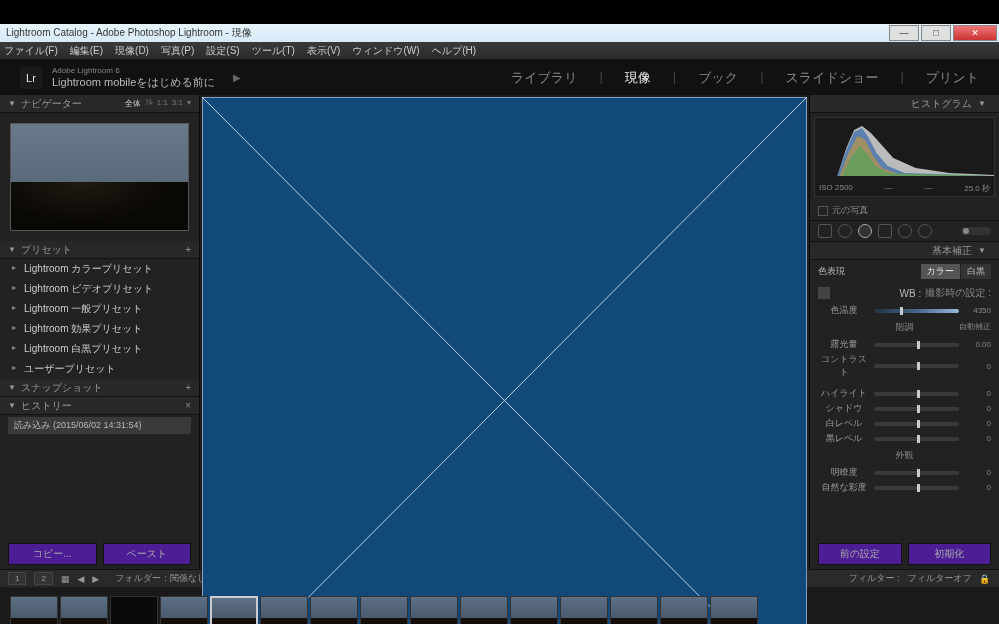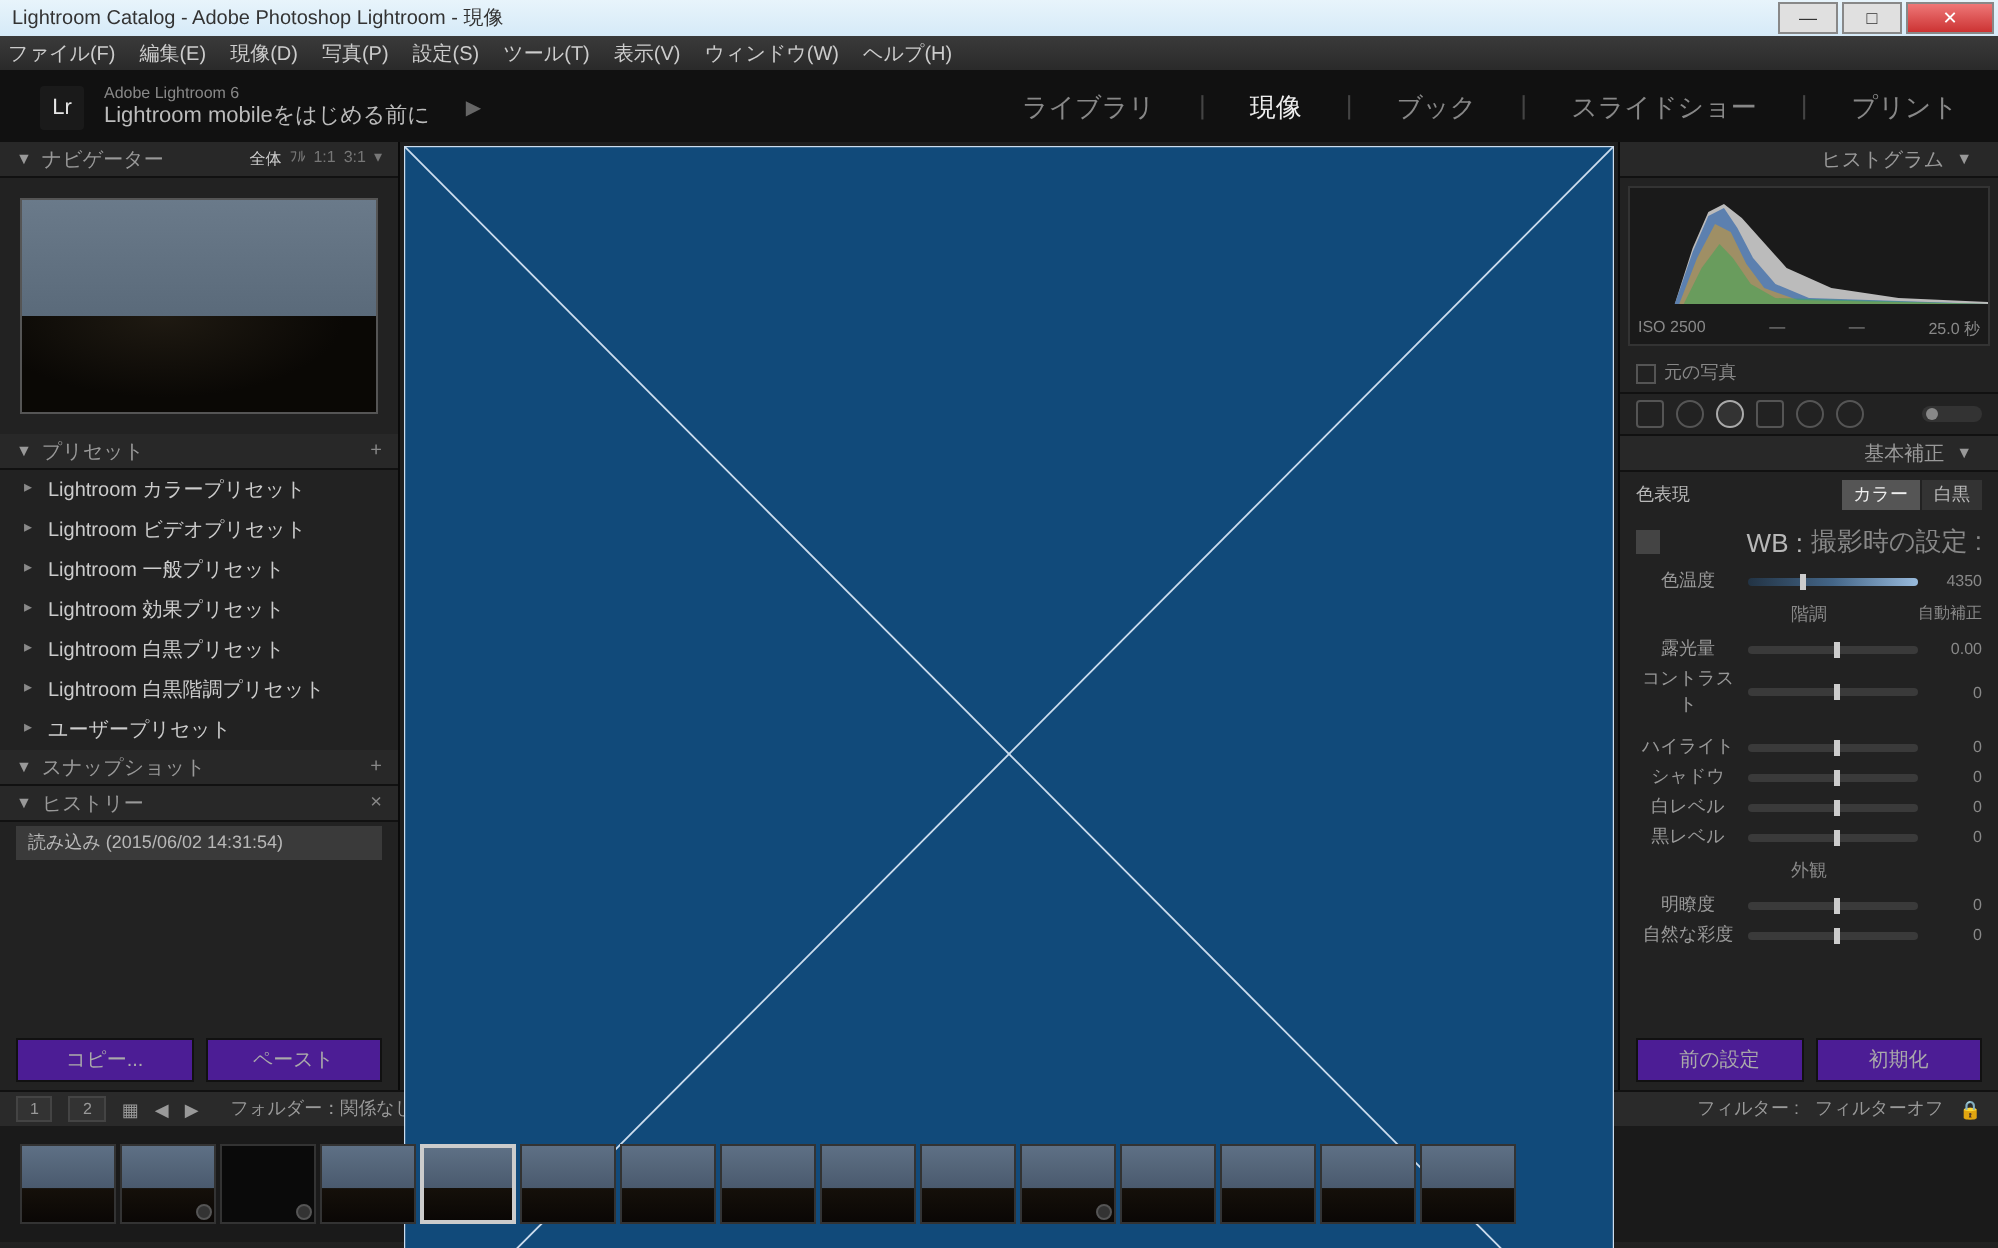--- a/index.html
+++ b/index.html
@@ -1,17 +1,17 @@
 <!DOCTYPE html>
 <html><head>
 <meta charset="utf-8">
 <style>
 * { margin:0; padding:0; box-sizing:border-box; font-family:"Meiryo UI","MS Gothic",sans-serif; }
 body { width:999px; height:624px; background:#000; overflow:hidden; color:#b8b8b8; font-size:10px; }
-.titlebar { height:18px; background:linear-gradient(#e8f4fb,#d6eaf8); display:flex; align-items:center; padding-left:6px; color:#333; }
+.titlebar { height:18px; background:linear-gradient(#e8f4fb,#d6eaf8); display:flex; align-items:center; padding-left:6px; color:#333;margin-top:24px; }
 .titlebar-btns { margin-left:auto; display:flex; }
 .titlebar-btn { width:30px; height:16px; margin-right:2px; border:1px solid #888; background:#e0e0e0; display:flex; align-items:center; justify-content:center; font-size:9px; }
 .titlebar-btn.close { background:linear-gradient(#e77,#c33); color:#fff; width:44px; }
 .menubar { height:18px; background:linear-gradient(#3a3a3a,#2a2a2a); display:flex; align-items:center; padding-left:4px; color:#ccc; border-bottom:1px solid #111; }
 .menubar span { margin-right:12px; cursor:pointer; }
 .header { height:35px; background:#111; display:flex; align-items:center; padding:0 20px; }
 .lr-logo { width:22px; height:22px; background:#1a1a1a; color:#e6e6e6; font-weight:normal; font-size:11px; display:flex; align-items:center; justify-content:center; border-radius:2px; margin-right:10px; }
 .header-titles { line-height:1.2; }
 .header-title1 { font-size:8px; color:#888; }
 .header-title2 { font-size:11px; color:#bbb; }
@@ -45,21 +45,21 @@
 .tool-strip .t { width:14px; height:14px; border:1px solid #555; border-radius:50%; }
 .tool-strip .t.sq { border-radius:2px; }
 .tool-strip .t.active { border-color:#aaa; background:#333; }
 .tool-strip .sw { margin-left:auto; width:30px; height:8px; background:#333; border-radius:4px; position:relative; }
 .tool-strip .sw::after { content:''; position:absolute; left:2px; top:1px; width:6px; height:6px; background:#888; border-radius:50%; }
 .basic-head { justify-content:flex-end; }
 .treat-row { display:flex; padding:4px 8px; font-size:9px; align-items:center; }
 .treat-row .tabs { margin-left:auto; display:flex; gap:1px; }
 .treat-row .tab { padding:1px 6px; background:#333; }
 .treat-row .tab.active { background:#555; color:#eee; }
-.wb-row { display:flex; padding:3px 8px; font-size:13px; align-items:center; }
+.wb-row { display:flex; padding:3px 8px; font-size:10px; align-items:center; }
 .wb-row .eyedrop { width:12px; height:12px; background:#444; margin-right:4px; }
 .wb-row .val { margin-left:auto; color:#888; }
 .sec-head { text-align:center; color:#888; font-size:9px; padding:3px 0; position:relative; }
 .sec-head .auto { position:absolute; right:8px; font-size:8px; color:#888; }
 .slider-row { display:flex; align-items:center; padding:1px 8px; font-size:9px; gap:4px; }
 .slider-row .lbl { width:52px; text-align:center; color:#999; }
 .slider-row .track { flex:1; height:4px; background:linear-gradient(to right,#234,#468,#9bd); border-radius:2px; position:relative; }
 .slider-row .track.gray { background:#3a3a3a; }
 .slider-row .track.tint { background:linear-gradient(to right,#3a6,#888,#a4a); }
 .slider-row .thumb { position:absolute; top:-2px; width:3px; height:8px; background:#ccc; }
@@ -140,21 +140,20 @@
     <div class="panel-head">
       <span class="tri">▼</span>
       <span>プリセット</span>
       <span class="plus">+</span>
     </div>
     <div class="list-item">Lightroom カラープリセット</div>
     <div class="list-item">Lightroom ビデオプリセット</div>
     <div class="list-item">Lightroom 一般プリセット</div>
     <div class="list-item">Lightroom 効果プリセット</div>
     <div class="list-item">Lightroom 白黒プリセット</div>
-    <div class="list-item">Lightroom 白黒階調プリセット</div>
     <div class="list-item">ユーザープリセット</div>
 
     <div class="panel-head">
       <span class="tri">▼</span>
       <span>スナップショット</span>
       <span class="plus">+</span>
     </div>
 
     <div class="panel-head">
       <span class="tri">▼</span>

